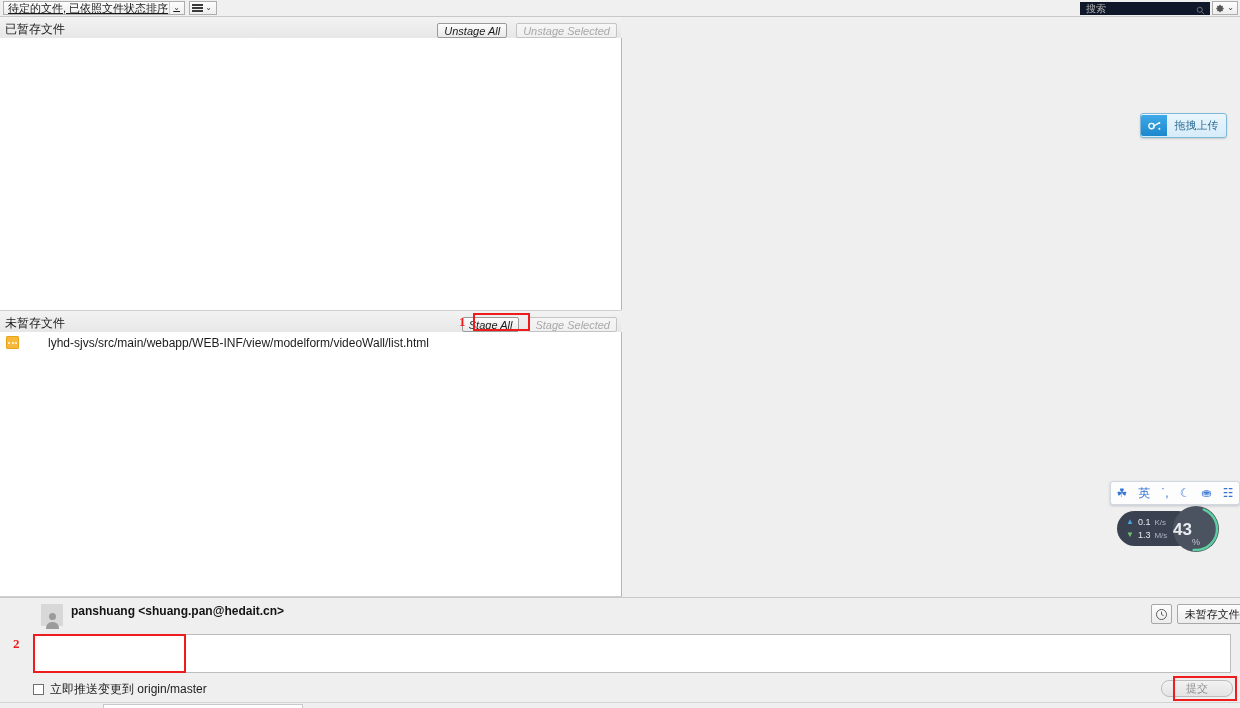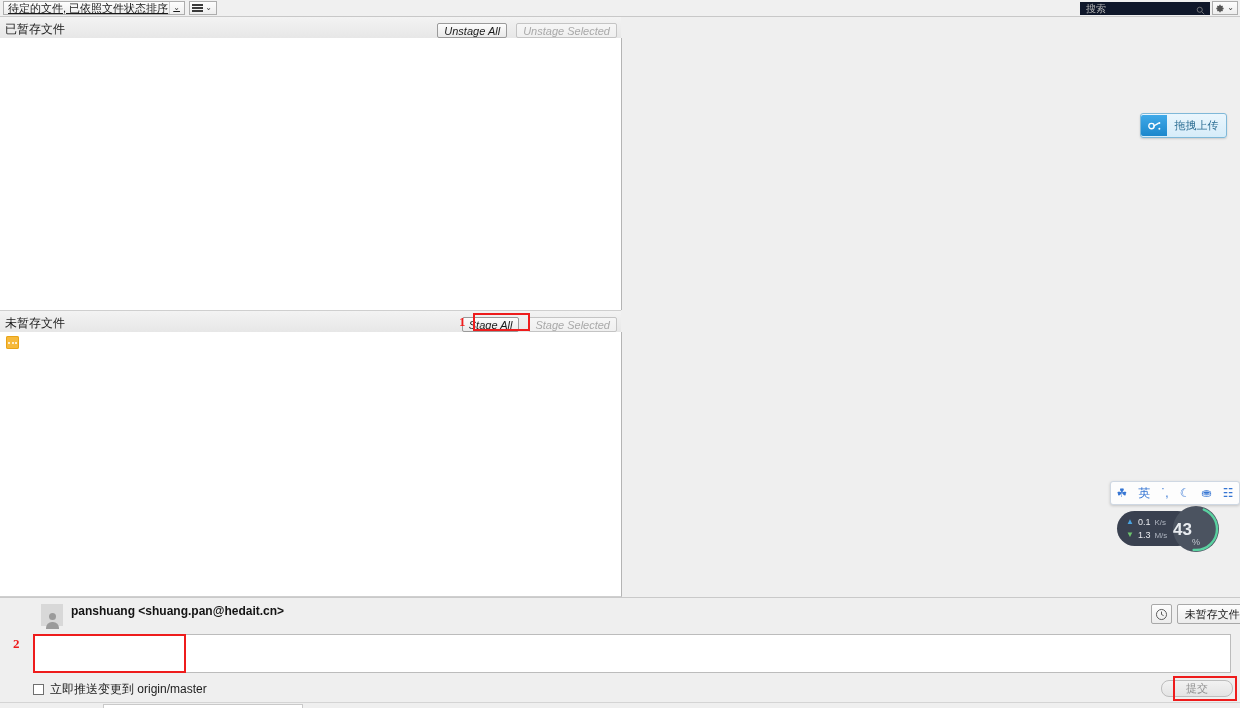--- a/index.html
+++ b/index.html
@@ -254,20 +254,21 @@
       <div class="tbtn disabled">Stage Selected</div>
     </div>
   </div>
   <div class="filelist" id="unstaged-list">
     <div class="filerow">
       <span class="fileicon">
           <i></i>
           <i></i>
           <i></i>
         </span>
+      <span class="filename">lyhd-sjvs/src/main/webapp/WEB-INF/view/modelform/videoWall/list.html</span>
     </div>
   </div>
 
   <div class="diffpane"></div>
 
   <div class="anno" style="left:459px;top:314px;">1</div>
   <div class="hl-box" style="left:473px;top:313px;width:57px;height:18px;"></div>
 
   <div class="commit">
 

